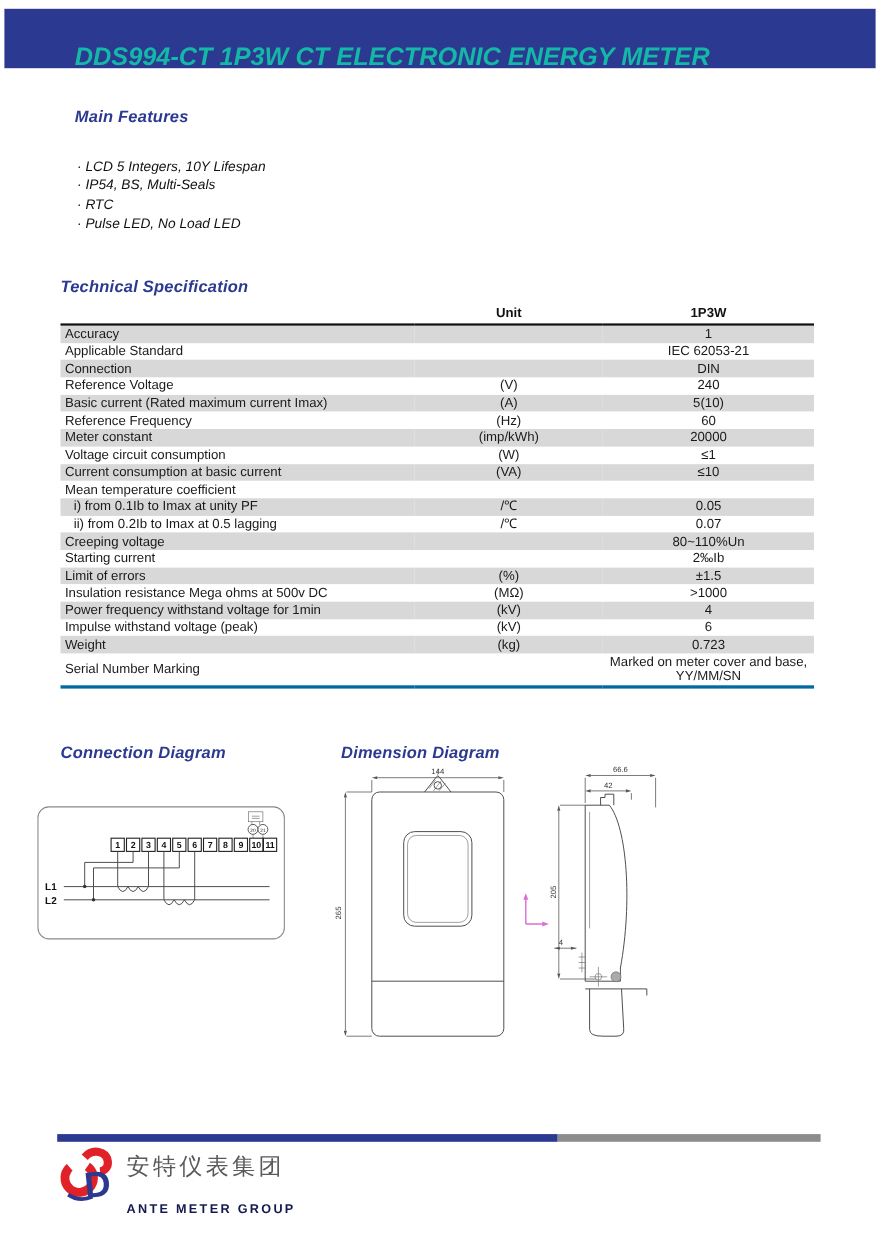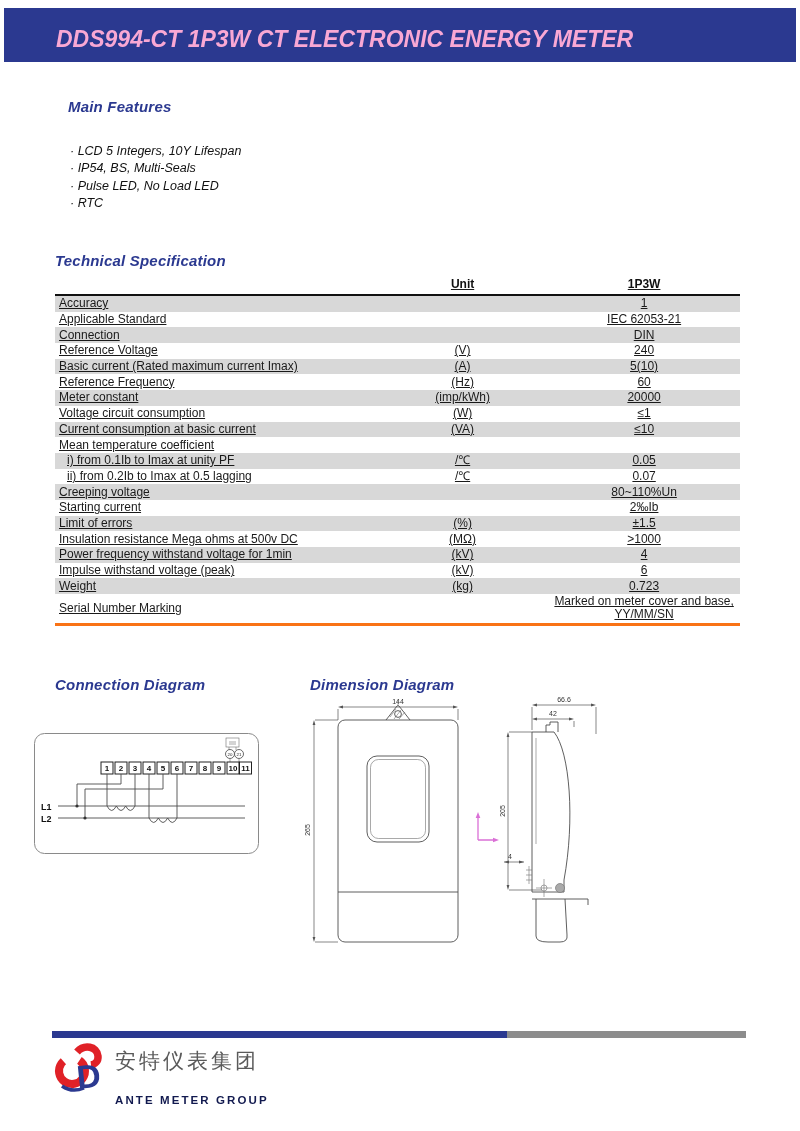--- a/index.html
+++ b/index.html
@@ -1,38 +1,38 @@
 <!DOCTYPE html>
 <html><head>
 <meta charset="utf-8">
 <style>
   html,body{margin:0;padding:0;background:#fff;}
   .page{position:relative;width:800px;height:1131px;background:#ffffff;
         font-family:"Liberation Sans", sans-serif;color:#1a1a1a;overflow:hidden;}
 
   
   .banner{position:absolute;left:4px;right:4px;top:8px;height:54px;background:#2B3990;}
-  .banner h1{margin:4px;padding:14px 0 0 48px;font-size:23px;line-height:26px;
-             font-weight:bold;font-style:italic;color:#f9a8d4;letter-spacing:0px;}
+  .banner h1{margin:16px;padding:14px 0 0 48px;font-size:23px;line-height:26px;
+             font-weight:bold;font-style:italic;color:#14b8a6;letter-spacing:0px;}
 
   
   .sec-head{position:absolute;font-size:15px;font-weight:bold;font-style:italic;
             color:#2B3990;letter-spacing:0.2px;}
   #feat-head{left:68px;top:98px;}
   #spec-head{left:55px;top:252px;}
   #conn-head{left:55px;top:676px;}
   #dim-head{left:310px;top:676px;}
 
   
   .features{position:absolute;left:57px;top:130px;margin:13px;padding:0;list-style:none;
             font-size:12.5px;line-height:17.4px;color:#111;font-style:italic;}
 
   
   .spec{position:absolute;left:55px;top:276px;width:685px;border-collapse:collapse;
-        table-layout:fixed;border-bottom:3px solid #f97316;text-decoration:underline;}
+        table-layout:fixed;border-bottom:3px solid #0369a1;}
   .spec thead th{font-size:12px;font-weight:bold;text-align:center;color:#111;
                  padding:1px 0 3px;border-bottom:2px solid #111;}
   .spec td{font-size:12px;line-height:13px;padding:1.35px 4px;vertical-align:middle;}
   .spec tbody tr:nth-child(odd){background:#D8D8D8;}
   .spec .col-unit,.spec .col-value{text-align:center;}
   .spec td.indent{padding-left:12px;margin-top:16px;}
 
   
   svg{position:absolute;}
   #conn-svg{left:33px;top:732px;}
@@ -69,22 +69,22 @@
 <div class="page">
 
   <div class="banner">
     <h1>DDS994-CT 1P3W CT ELECTRONIC ENERGY METER</h1>
   </div>
 
   <div id="feat-head" class="sec-head">Main Features</div>
   <ul class="features">
       <li>· LCD 5 Integers, 10Y Lifespan</li>
       <li>· IP54, BS, Multi-Seals</li>
+      <li>· RTC</li>
       <li>· Pulse LED, No Load LED</li>
-      <li>· RTC</li>
     </ul>
 
   <div id="spec-head" class="sec-head">Technical Specification</div>
   <table class="spec">
     <colgroup>
         <col style="width:47%">
         <col style="width:25%">
         <col style="width:28%">
       </colgroup>
     <thead>

